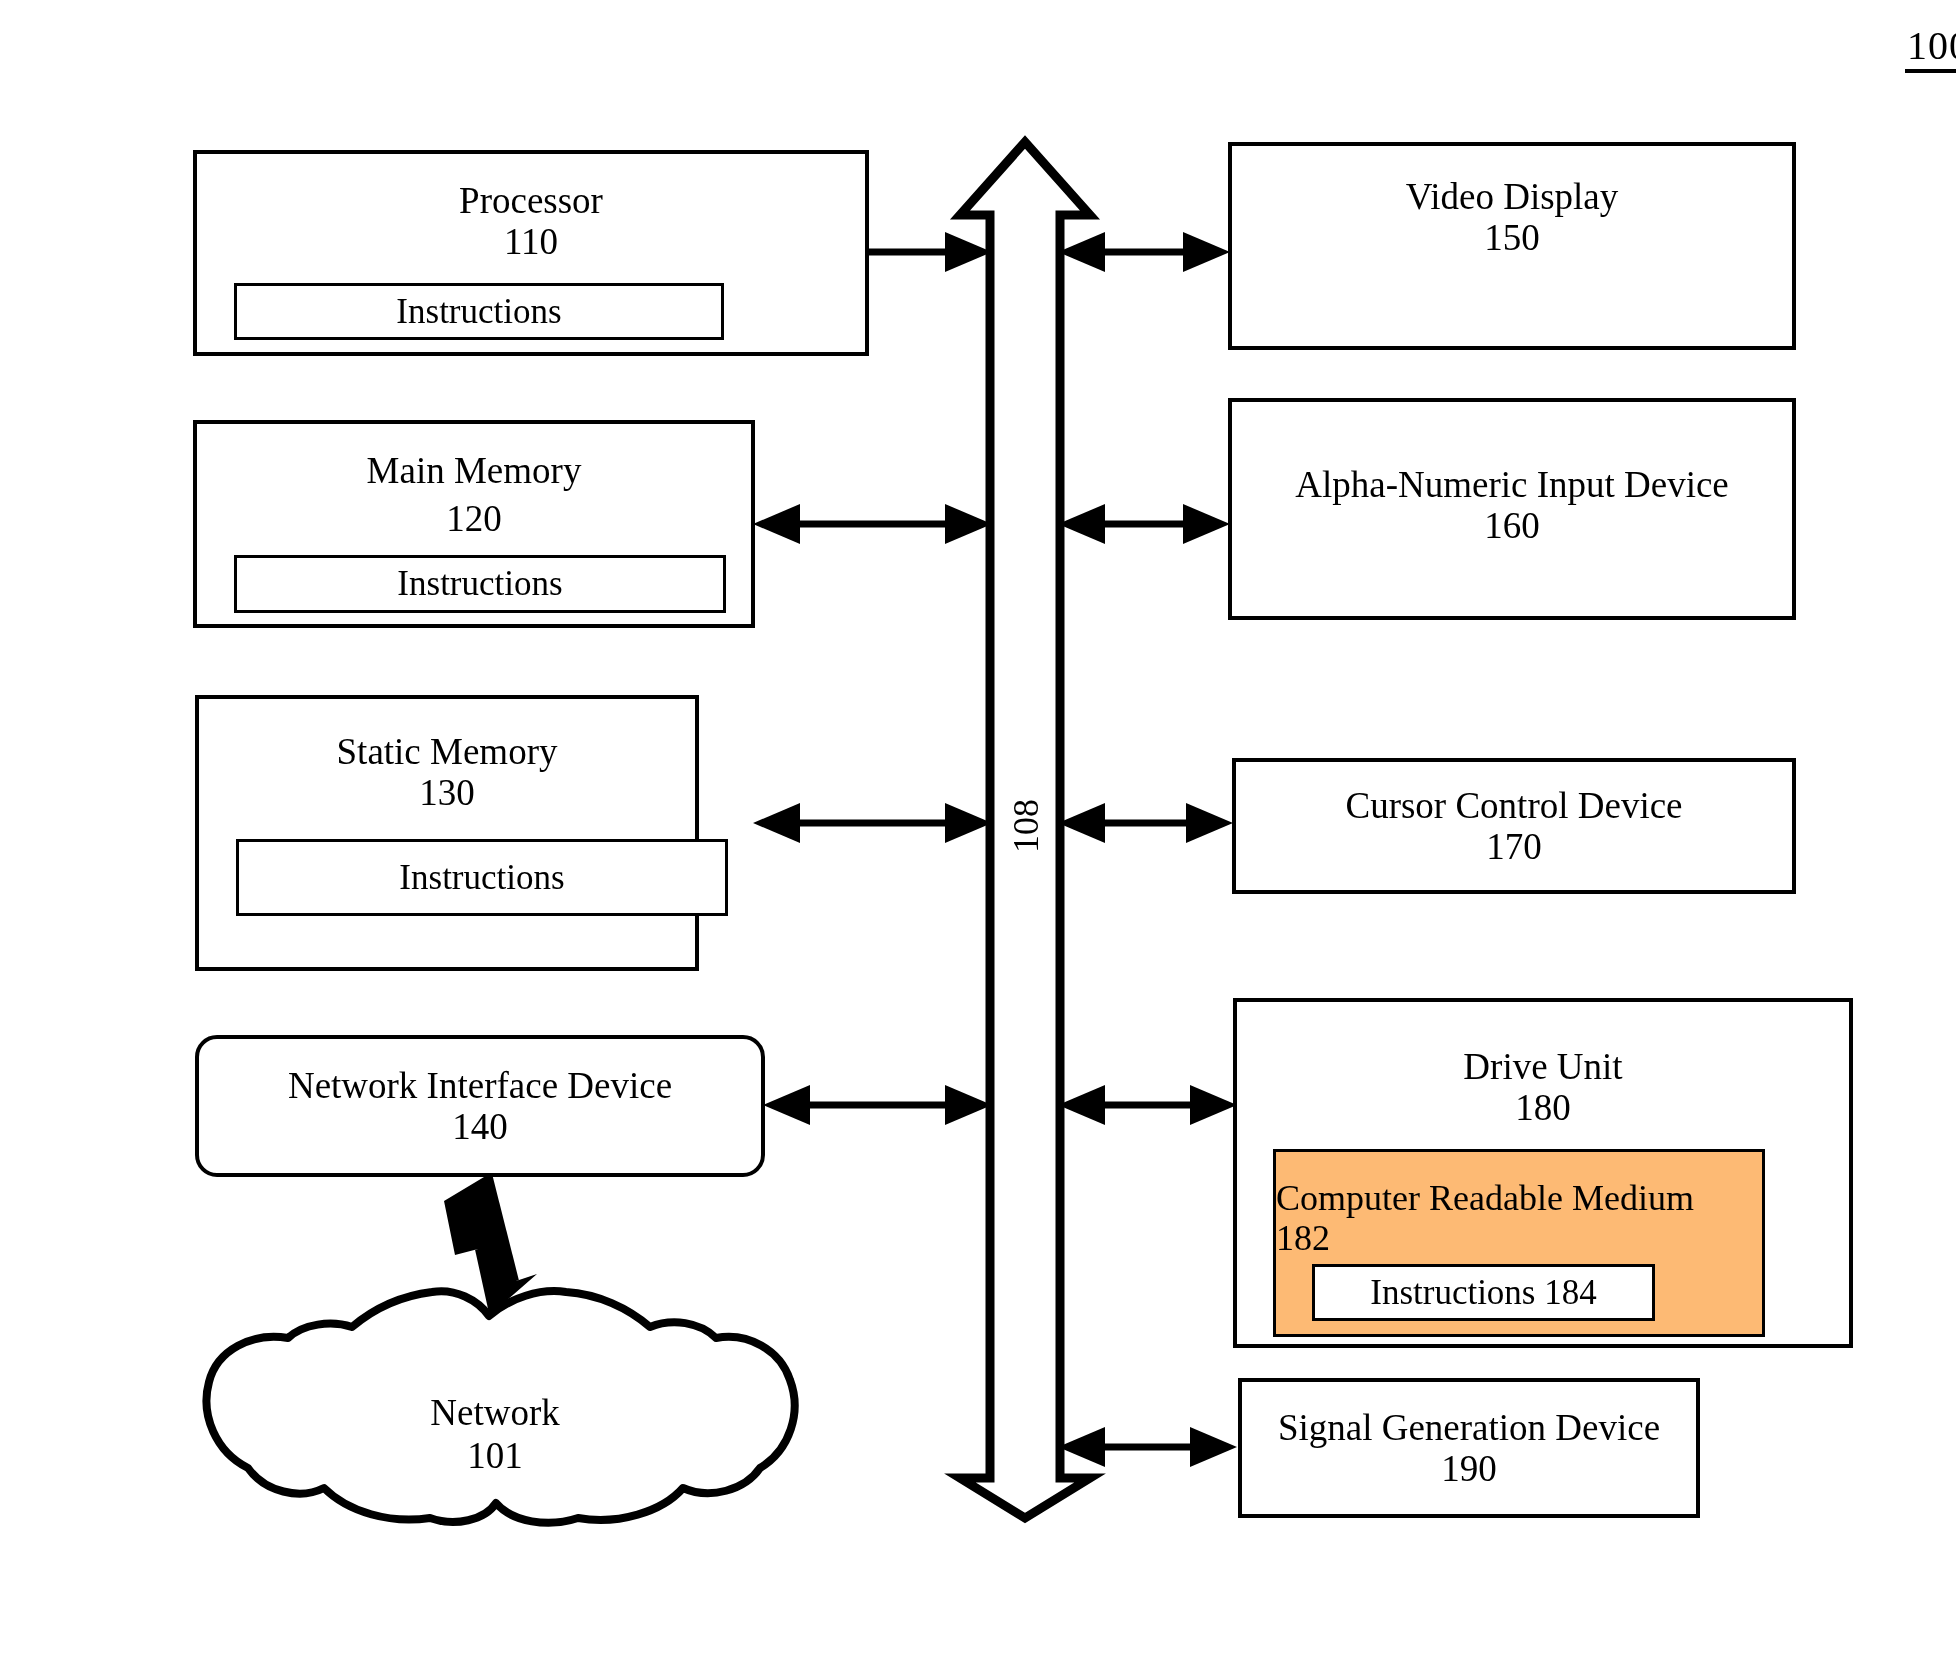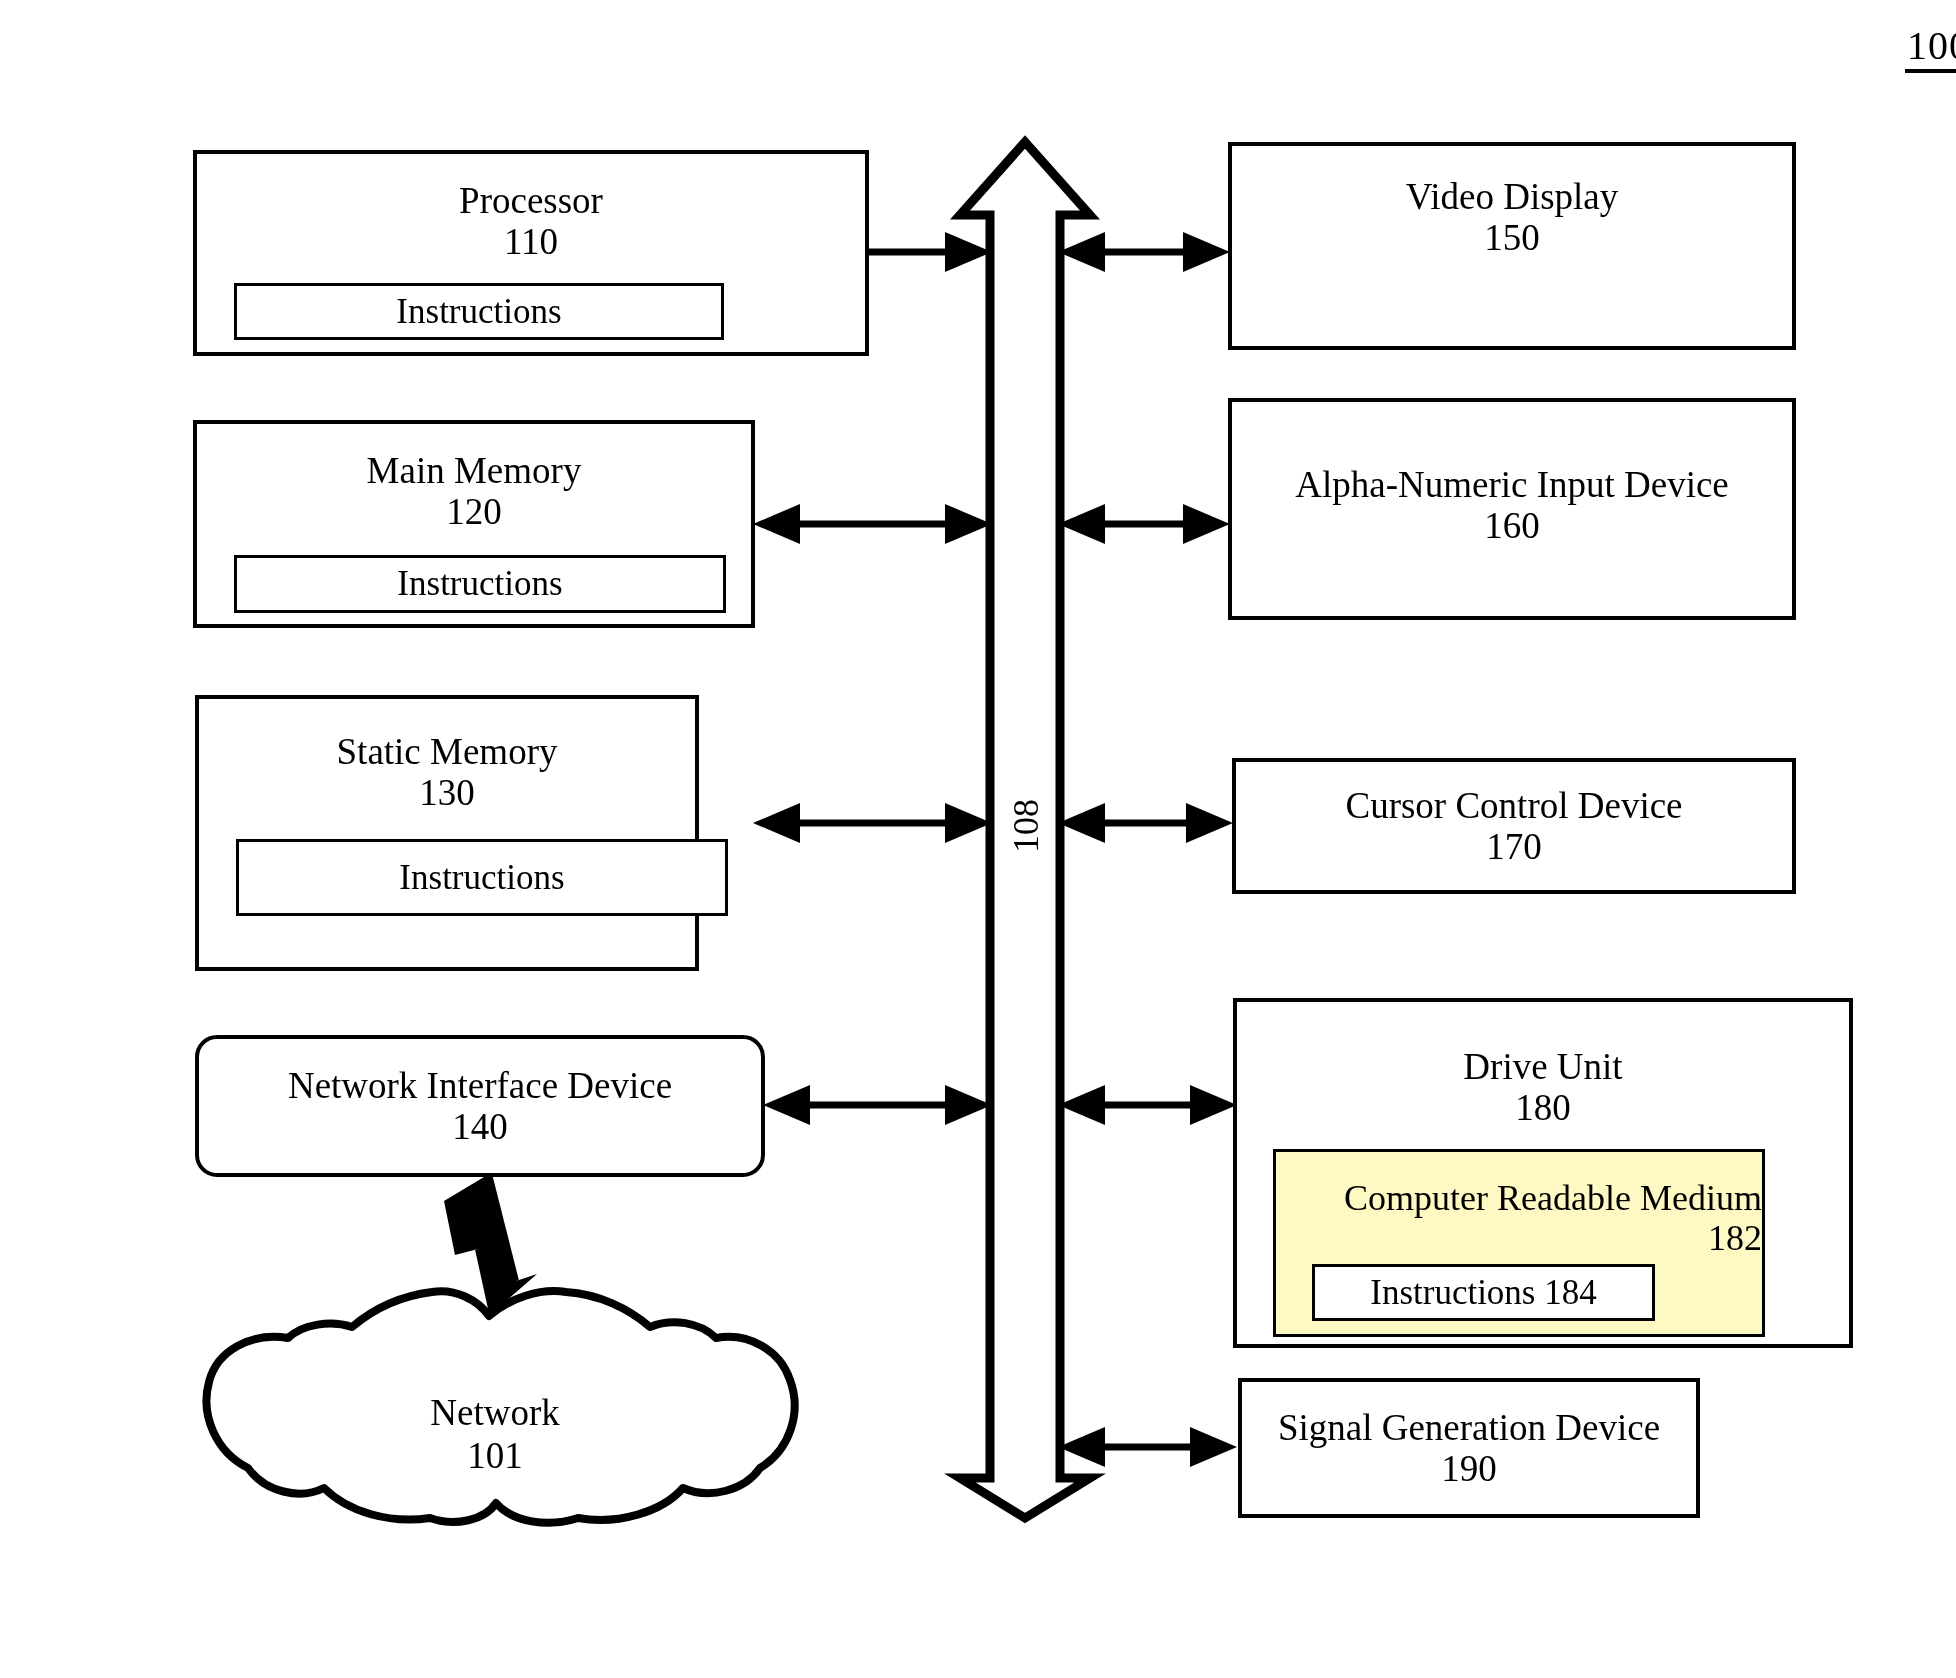--- a/index.html
+++ b/index.html
@@ -57,25 +57,25 @@
     display: flex;
     align-items: center;
     justify-content: center;
     font-size: 35px;
     text-align: center;
     white-space: nowrap;
   }
   .subbox-stack {
     position: absolute;
     border: 3px solid #000;
-    background: #fef9c3;
+    background: #fdba74;
     box-sizing: border-box;
     display: flex;
     flex-direction: column;
-    align-items: flex-end;
+    align-items: flex-start;
   }
   .arrow-svg {
     position: absolute;
     left: 0;
     top: 0;
     width: 1956px;
     height: 1678px;
     pointer-events: none;
   }
   .bus-label {
@@ -198,21 +198,21 @@
   </svg>
 
   <div class="box" style="left:193px; top:150px; width:676px; height:206px; justify-content:flex-start; padding-top:26px;">
     <div class="box-title">Processor</div>
     <div class="box-num">110</div>
     <div class="subbox" style="left:37px; top:129px; width:490px; height:57px;">
       <span>Instructions</span>
     </div>
   </div>
 
-  <div class="box" style="left:193px; top:420px; width:562px; height:208px; justify-content:flex-start; padding-top:26px;">
+  <div class="box" style="left:193px; top:420px; width:562px; height:208px; justify-content:flex-start; padding-top:26px;gap:7px;">
     <div class="box-title">Main Memory</div>
     <div class="box-num">120</div>
     <div class="subbox" style="left:37px; top:131px; width:492px; height:58px;">
       <span>Instructions</span>
     </div>
   </div>
 
   <div class="box" style="left:195px; top:695px; width:504px; height:276px; justify-content:flex-start; padding-top:32px;">
     <div class="box-title">Static Memory</div>
     <div class="box-num">130</div>

